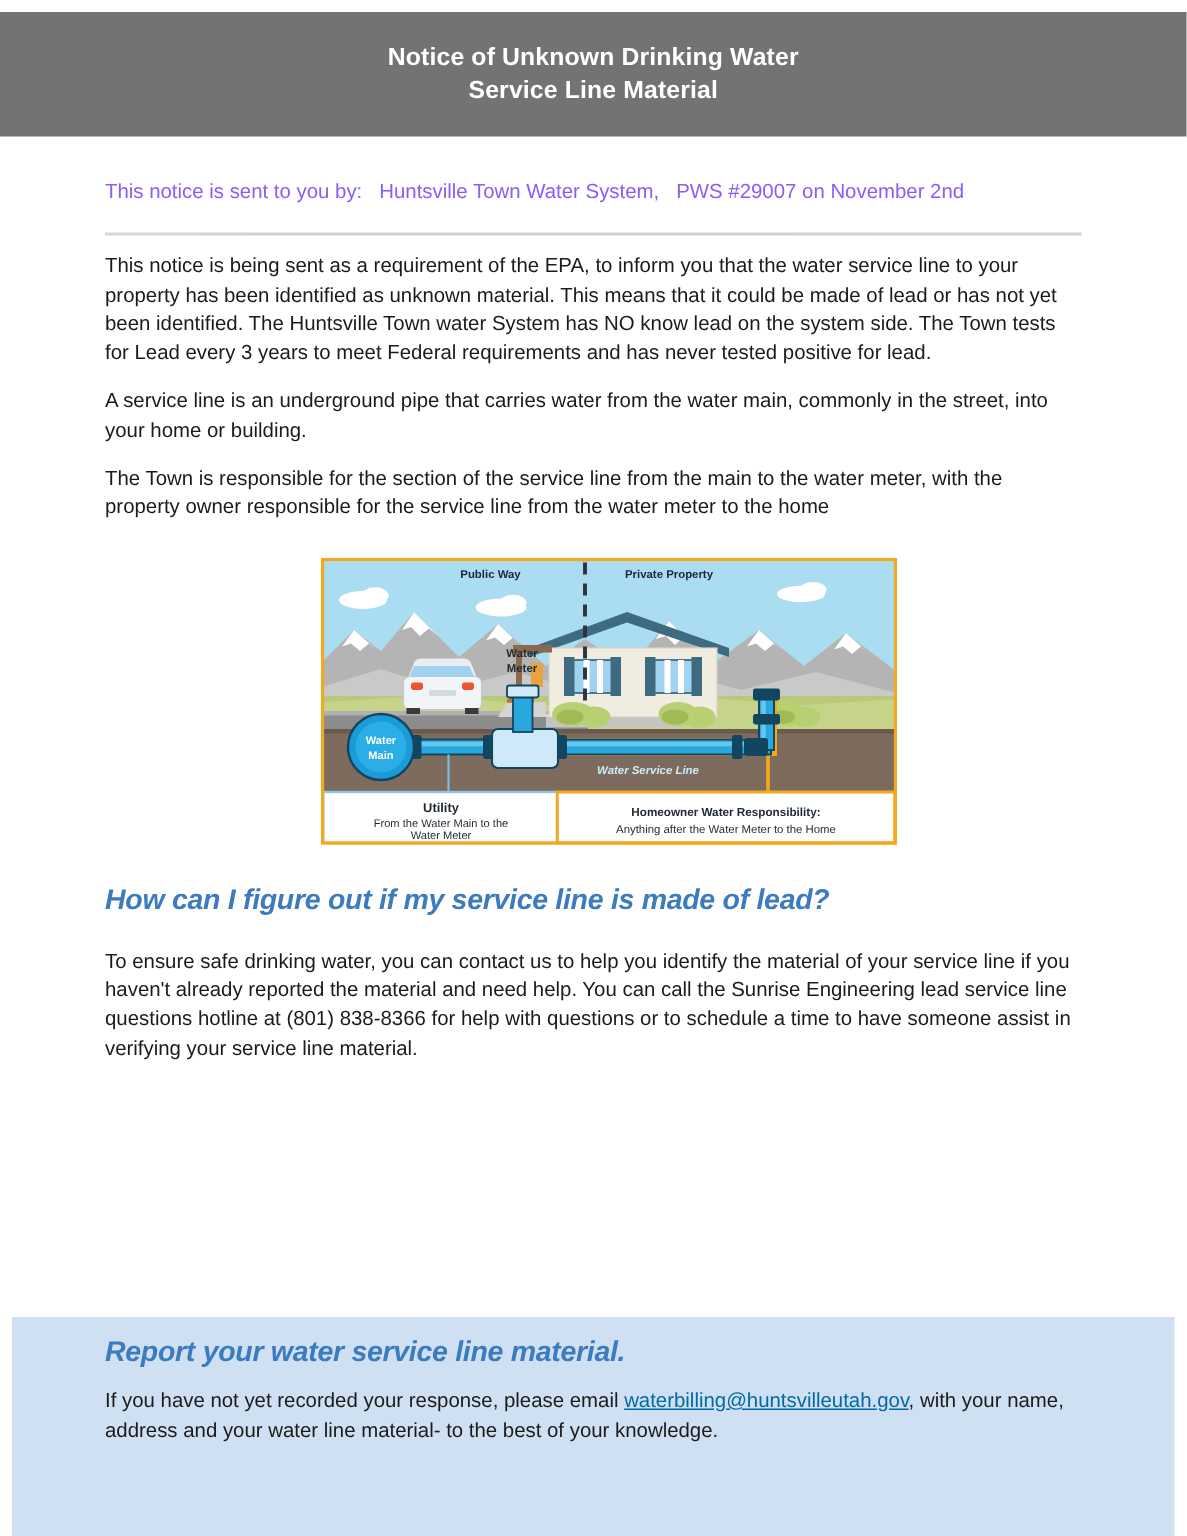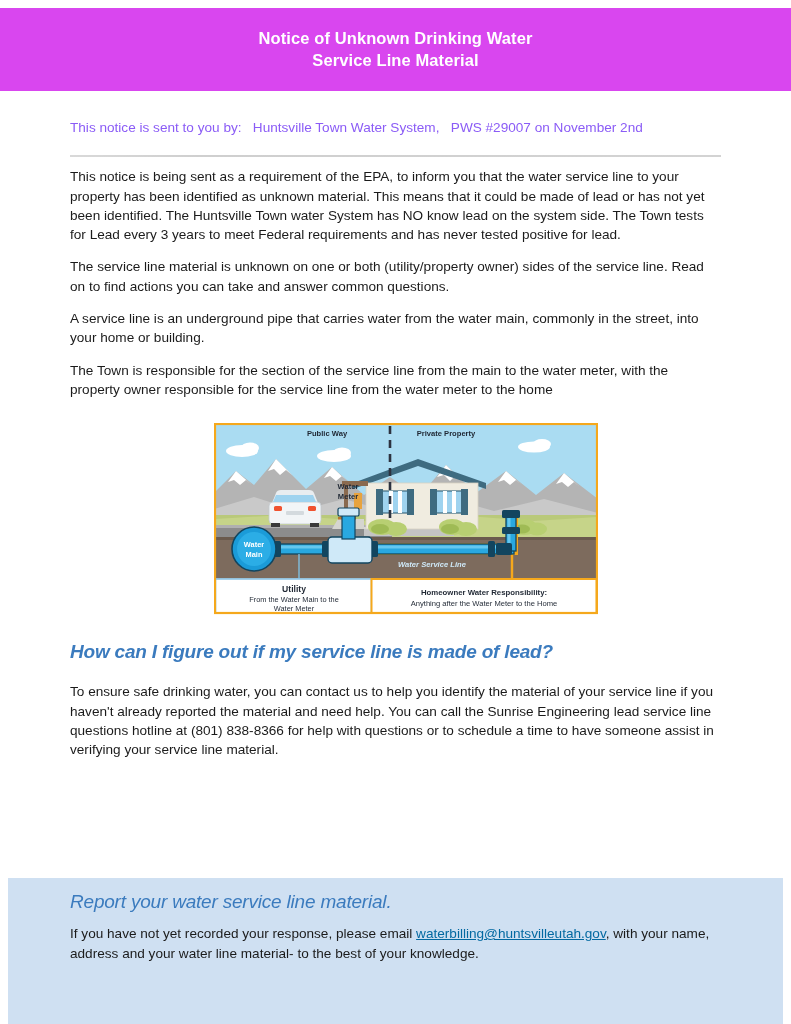--- a/index.html
+++ b/index.html
@@ -15,21 +15,21 @@
     overflow: hidden;
   }
 
   
   .header-bar {
     position: absolute;
     left: 0;
     top: 8px;
     width: 791px;
     height: 83px;
-    background: #d946ef;
+    background: #737373;
     display: flex;
     align-items: center;
     justify-content: center;
   }
   .header-title {
     color: #ffffff;
     font-size: 16.5px;
     font-weight: bold;
     line-height: 1.32;
     text-align: center;
@@ -98,21 +98,21 @@
     top: 878px;
     width: 775px;
     height: 146px;
     background: #cfe0f2;
   }
   .band-inner { padding: 13px 70px 0 62px; }
   .band-head {
     color: #3b7bbe;
     font-size: 19px;
     font-style: italic;
-    font-weight: normal;
+    font-weight: bold;
     margin: 0 0 11px 0;
     letter-spacing: -0.2px;
   }
   .band-para {
     font-size: 13.6px;
     color: #1b1b1b;
     line-height: 1.45;
   }
   a.email {
     color: #0369a1;
@@ -140,21 +140,20 @@
       <span>&nbsp;</span>
       <span>PWS #29007 on November 2nd</span>
     </div>
 
     <hr class="divider">
 
     <div class="para para-block">
       <span>This notice is being sent as a requirement of the EPA, to inform you that the water service line to your property has been identified as unknown material. This means that it could be made of lead or has not yet been identified. The Huntsville Town water System has </span><b class="strong">NO</b><span> know lead on the system side. The Town tests for Lead every 3 years to meet Federal requirements and has </span><b class="strong">never</b><span> tested positive for lead.</span>
     </div>
 
-    <div class="para para-block">The service line material is unknown on one or both (utility/property owner) sides of the service line. Read on to find actions you can take and answer common questions.</div>
 
 
     <div class="para para-block">A service line is an underground pipe that carries water from the water main, commonly in the street, into your home or building.</div>
     <div class="para para-block">The Town is responsible for the section of the service line from the main to the water meter, with the property owner responsible for the service line from the water meter to the home</div>
 
     <div class="figure-wrap">
       <div class="figure">
         <svg width="384" height="192" viewBox="0 0 384 192">
           <defs>
             <clipPath id="sceneClip">

